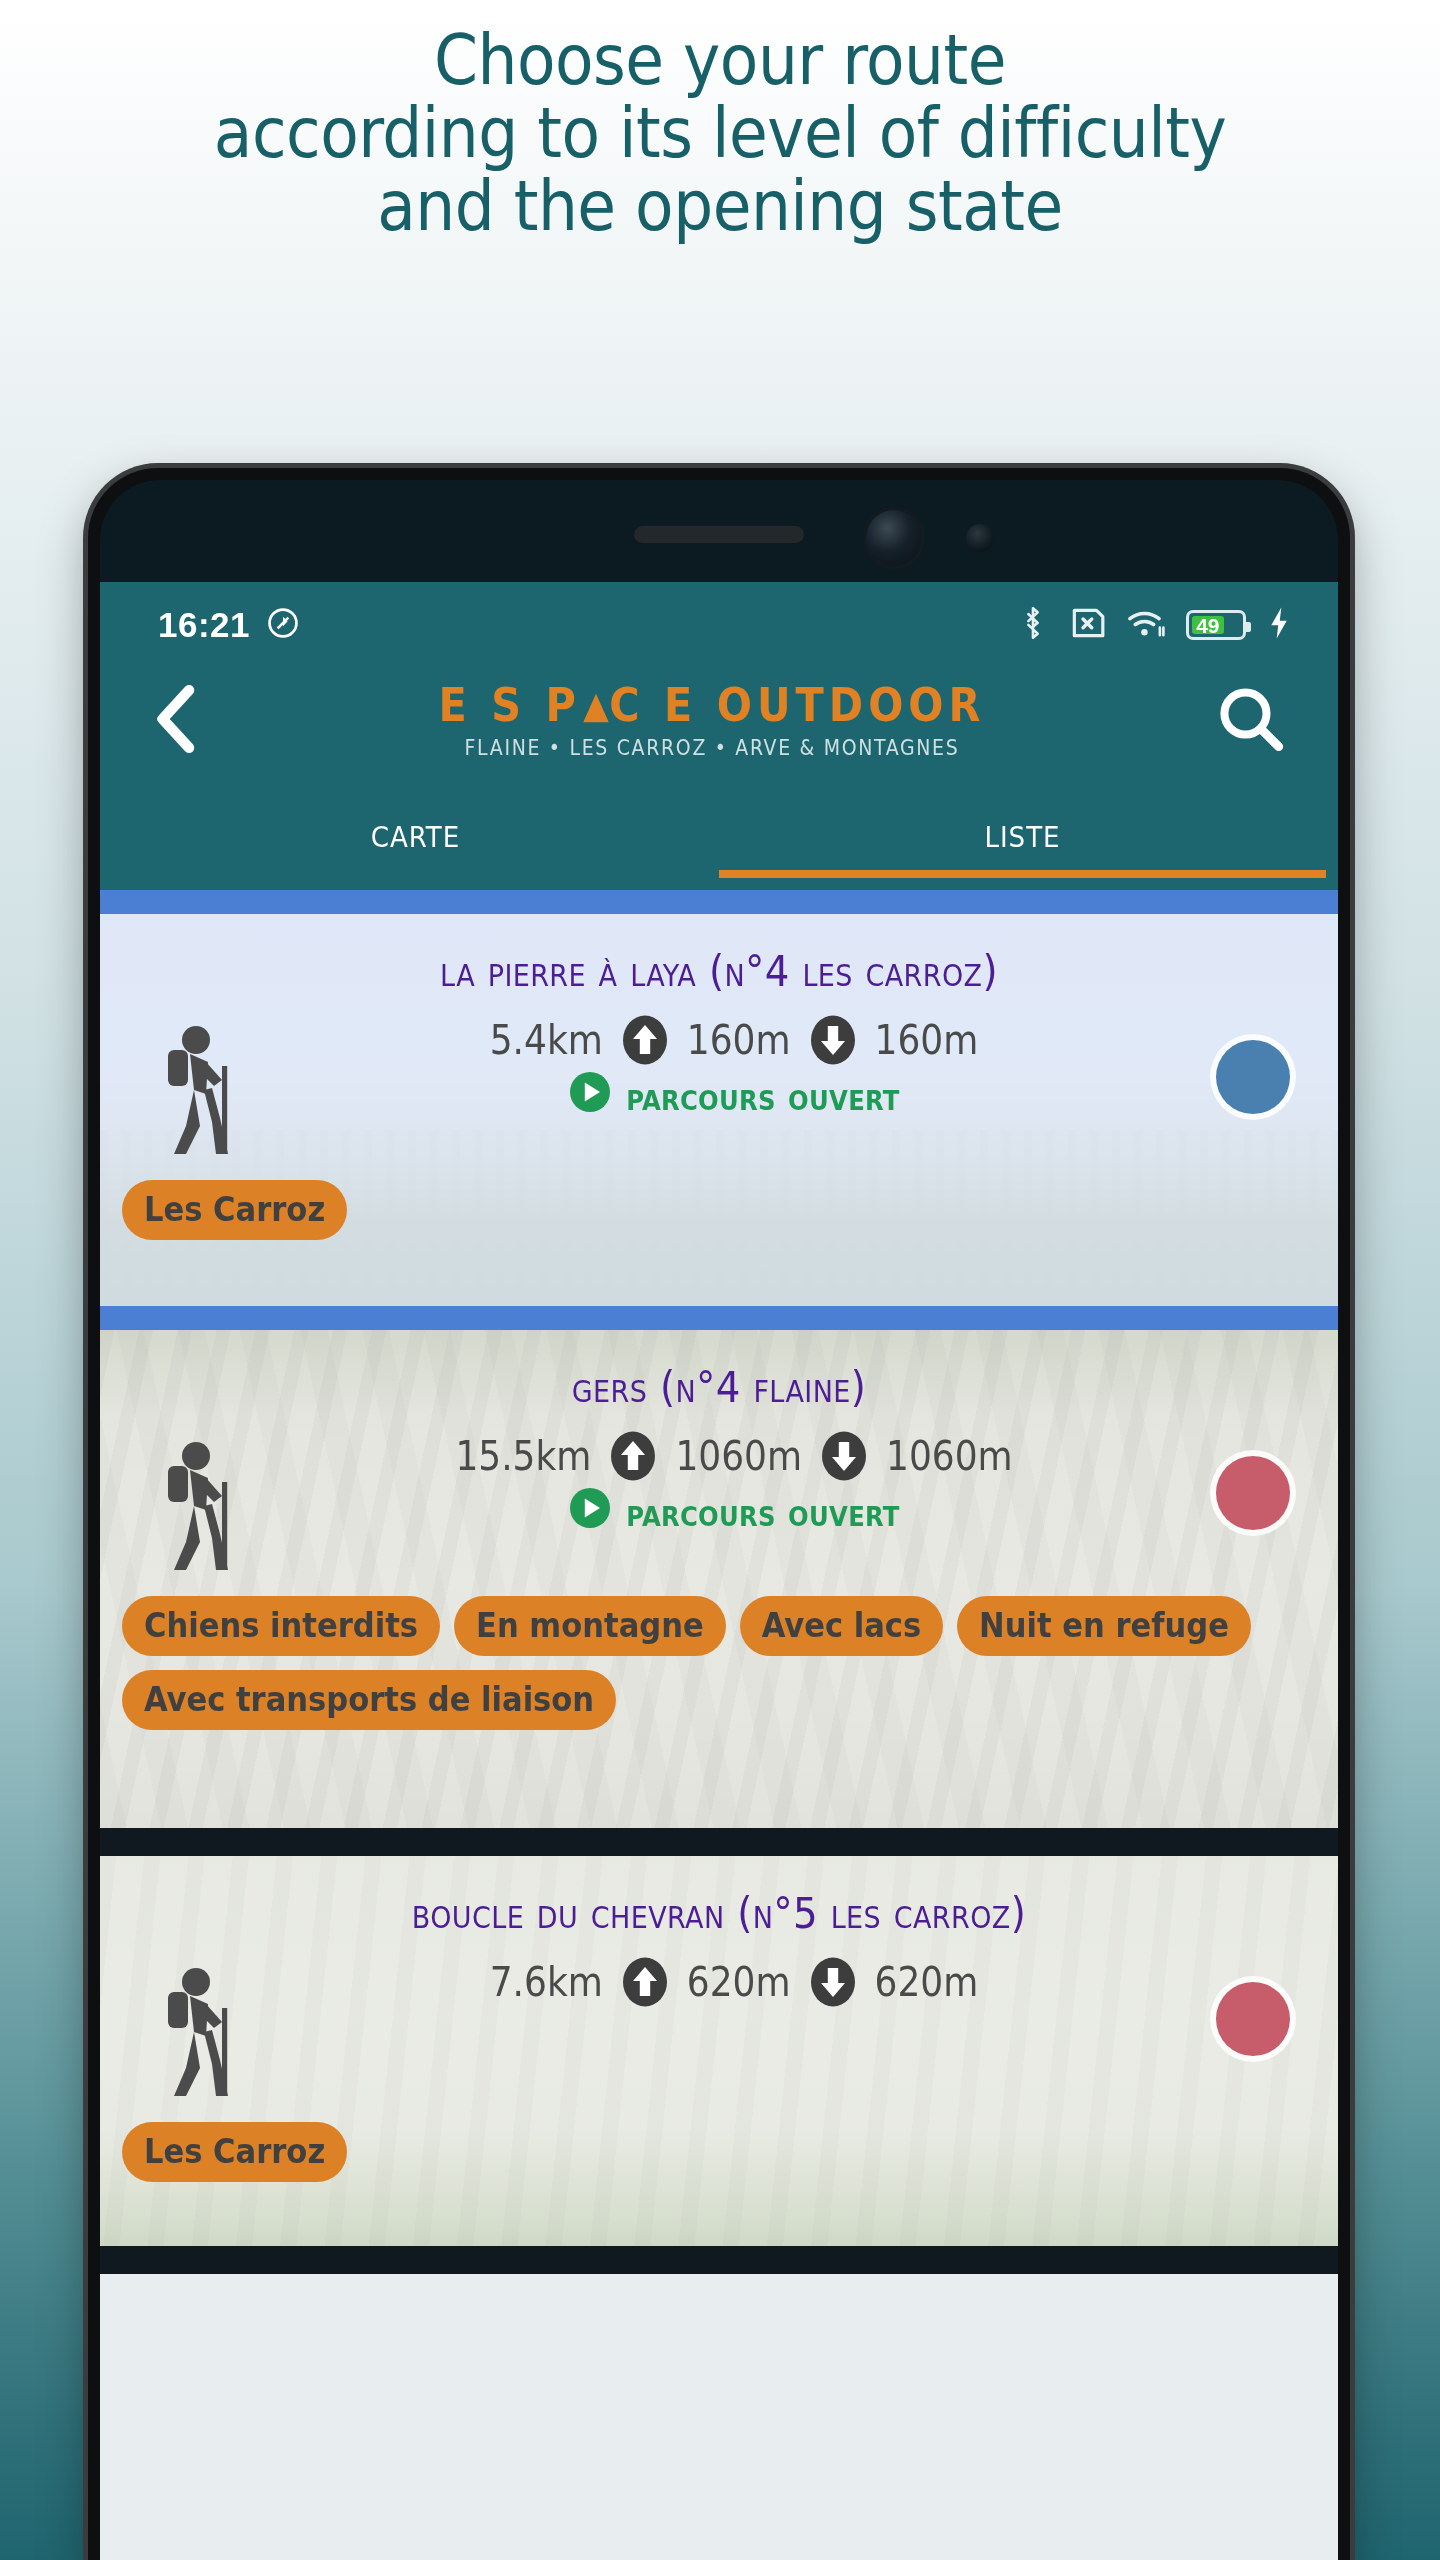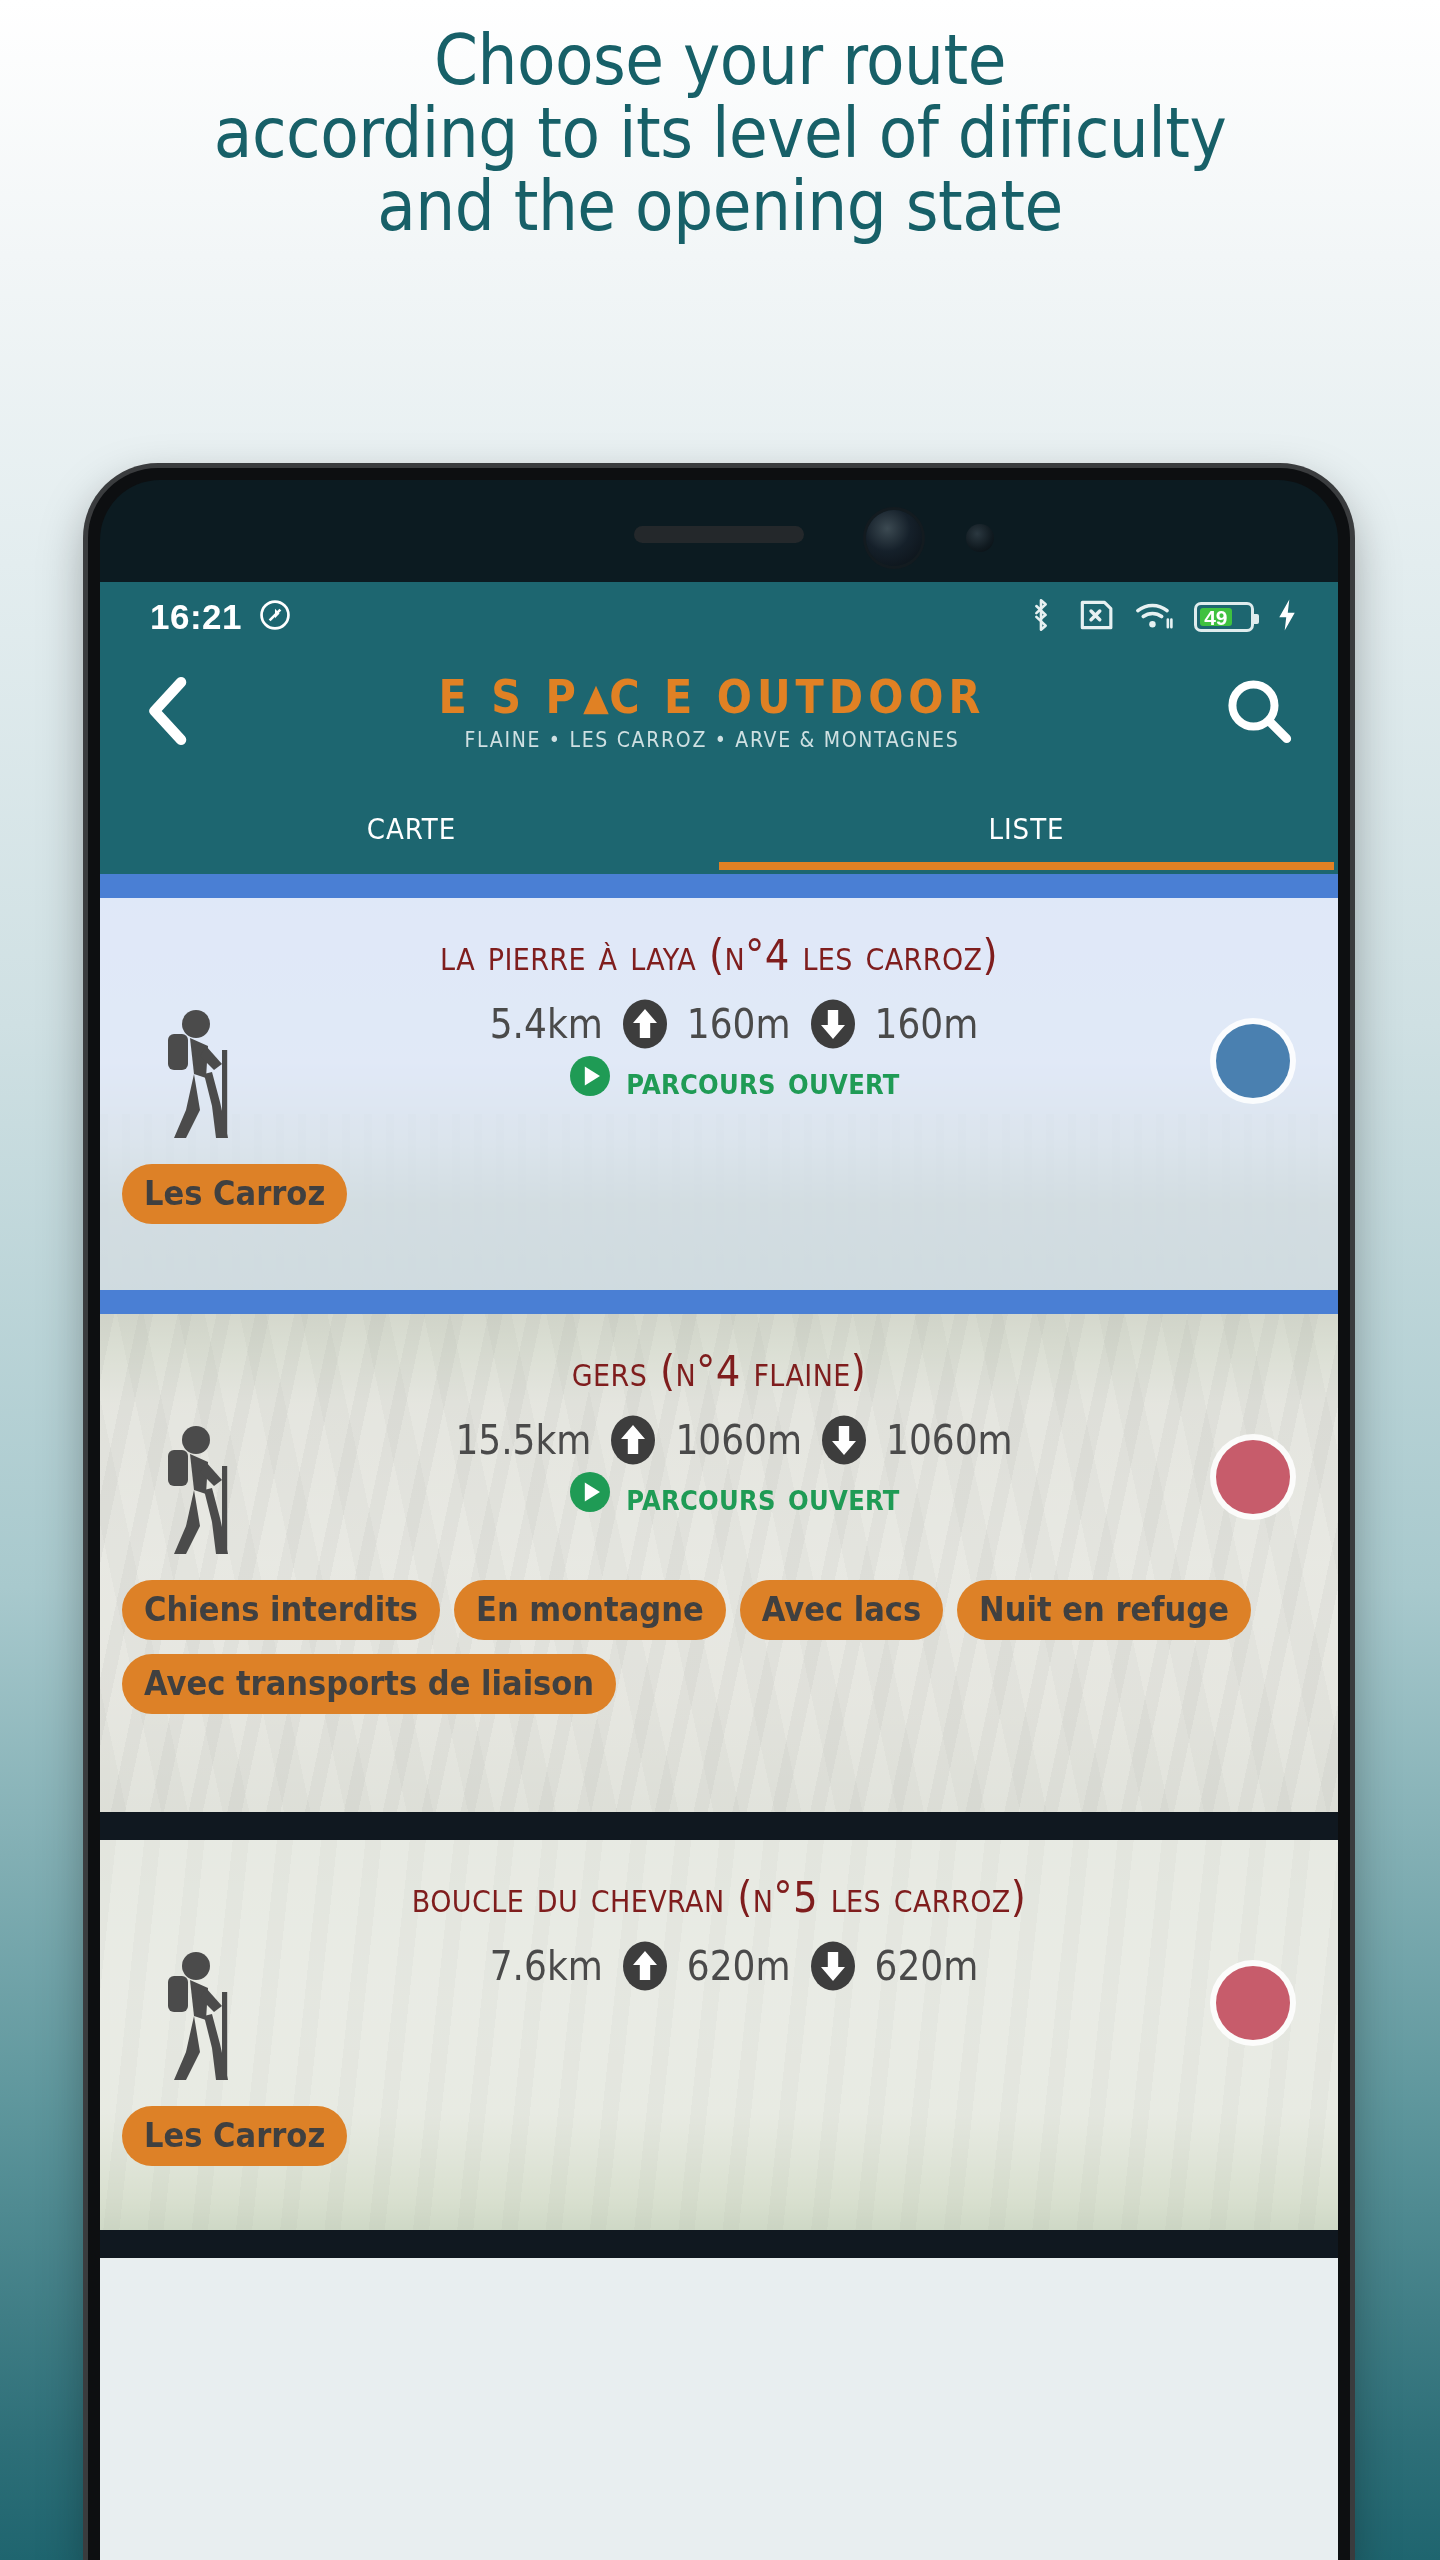--- a/index.html
+++ b/index.html
@@ -64,21 +64,21 @@
   }
   .side-l1 { left: 86px; top: 1220px; width: 7px; height: 110px; }
   .side-l2 { left: 86px; top: 1370px; width: 7px; height: 180px; }
 
   
   .screen {
     position: absolute; left: 0; top: 102px; right: 0; bottom: 0;
     background: #e8eef0; overflow: hidden;
   }
 
-  .topbar { background: #1d6670; padding: 4px; position: relative; }
+  .topbar { background: #1d6670; padding: 12px; position: relative; }
 
   
   .statusbar {
     height: 62px; display: flex; align-items: center;
     padding: 0 34px 0 46px; color: #ffffff;
   }
   .st-time { font-size: 35px; font-weight: 700; letter-spacing: 0.5px; }
   .st-left { display: flex; align-items: center; gap: 16px; }
   .st-right { margin-left: auto; display: flex; align-items: center; gap: 20px; }
   .battery {
@@ -133,21 +133,21 @@
   .card {
     position: relative; width: 100%; overflow: hidden;
   }
   .card-bg { position: absolute; inset: 0; }
   .card-veil { position: absolute; inset: 0; }
   .card-inner { position: relative; padding: 18px 0 0; }
 
   .topstrip { height: 24px; width: 100%; }
 
   .card-title {
-    text-align: center; color: #7f1d1d;
+    text-align: center; color: #4c1d95;
     font-size: 43px; letter-spacing: 0.4px;
     font-variant: small-caps; text-transform: lowercase;
     font-family: "DejaVu Sans Condensed", "Liberation Sans Narrow", "Liberation Sans", sans-serif;
     padding: 14px 96px 0 96px; white-space: nowrap;
   }
 
   .card-body { display: flex; align-items: flex-start; padding: 18px 0 0; }
   .hiker { width: 200px; display: flex; justify-content: center; padding-top: 8px; }
   .midcol { flex: 1; text-align: center; }
   .diffcol { width: 170px; display: flex; justify-content: center; padding-top: 26px; }

